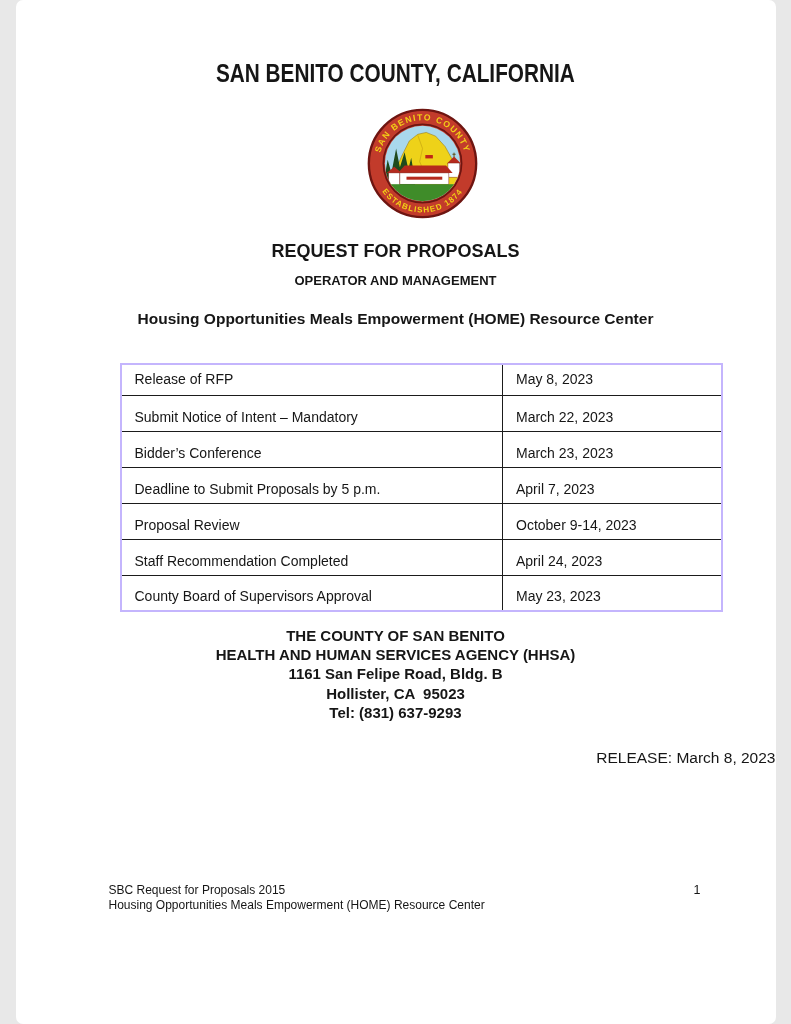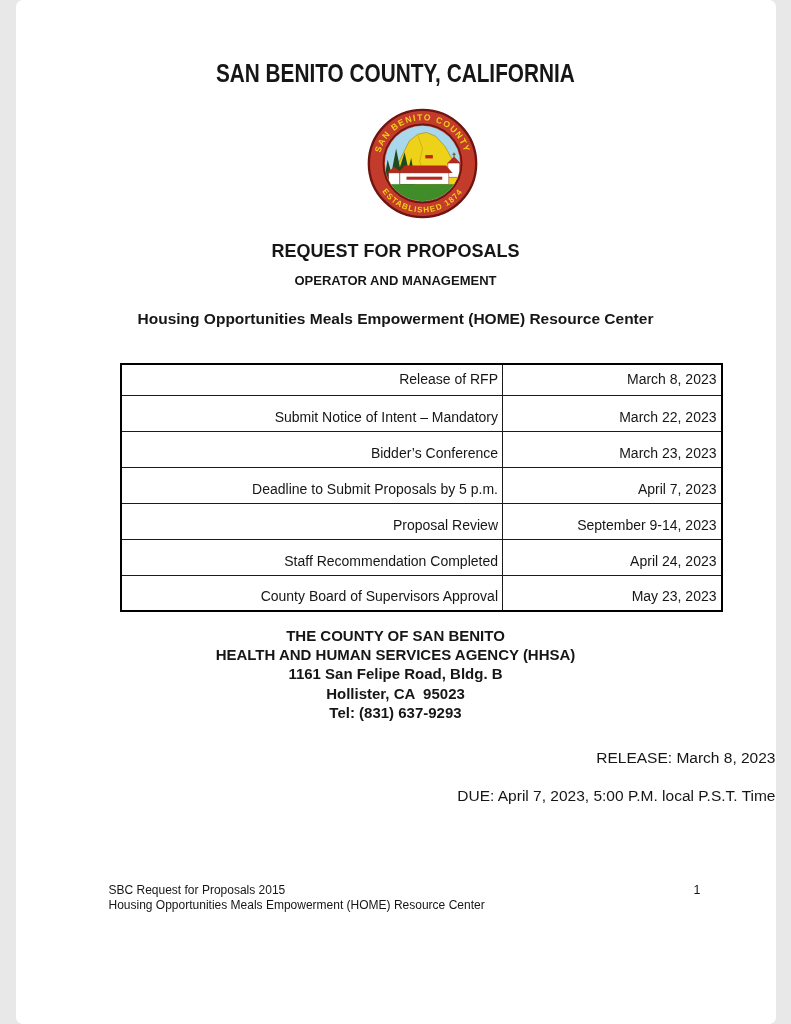--- a/index.html
+++ b/index.html
@@ -50,21 +50,21 @@
   .heading-3 { top: 310px; font-size: 15.5px; }
 
   table.schedule {
     position: absolute;
     top: 363px;
     left: 104px;
     width: 601px;
     border-collapse: collapse;
     table-layout: fixed;
   }
-  table.schedule { border: 2px solid #000000; text-align: right; }
+  table.schedule { border: 2px solid #c4b5fd; }
   table.schedule td {
     border: 1px solid #1b1b1b;
     font-size: 14px;
     vertical-align: bottom;
     padding: 0 4px 6px 13px;
     overflow: hidden;
     white-space: nowrap;
   }
   table.schedule tr { height: 36px; }
   table.schedule tr.first-row { height: 31px; }
@@ -164,37 +164,37 @@
   <div class="heading heading-3">Housing Opportunities Meals Empowerment (HOME) Resource Center</div>
 
   <table class="schedule">
     <colgroup>
       <col style="width:382px">
       <col style="width:219px">
     </colgroup>
     <tbody>
       <tr class="first-row">
         <td class="c-item">Release of RFP</td>
-        <td class="c-date">March 8, 2023</td>
+        <td class="c-date">May 8, 2023</td>
       </tr>
       <tr>
         <td class="c-item">Submit Notice of Intent – Mandatory</td>
         <td class="c-date">March 22, 2023</td>
       </tr>
       <tr>
         <td class="c-item">Bidder’s Conference</td>
         <td class="c-date">March 23, 2023</td>
       </tr>
       <tr>
         <td class="c-item">Deadline to Submit Proposals by 5 p.m.</td>
         <td class="c-date">April 7, 2023</td>
       </tr>
       <tr>
         <td class="c-item">Proposal Review</td>
-        <td class="c-date">September 9-14, 2023</td>
+        <td class="c-date">October 9-14, 2023</td>
       </tr>
       <tr>
         <td class="c-item">Staff Recommendation Completed</td>
         <td class="c-date">April 24, 2023</td>
       </tr>
       <tr>
         <td class="c-item">County Board of Supervisors Approval</td>
         <td class="c-date">May 23, 2023</td>
       </tr>
     </tbody>
@@ -202,21 +202,20 @@
 
   <div class="agency-block">
     <div class="agency-line">THE COUNTY OF SAN BENITO</div>
     <div class="agency-line">HEALTH AND HUMAN SERVICES AGENCY (HHSA)</div>
     <div class="agency-line">1161 San Felipe Road, Bldg. B</div>
     <div class="agency-line">Hollister, CA  95023</div>
     <div class="agency-line">Tel: (831) 637-9293</div>
   </div>
 
   <div class="release-line">RELEASE: March 8, 2023</div>
-  <div class="due-line">DUE: April 7, 2023, 5:00 P.M. local P.S.T. Time</div>
 
   <div class="footer">
     <div>SBC Request for Proposals 2015</div>
     <div>Housing Opportunities Meals Empowerment (HOME) Resource Center</div>
   </div>
   <div class="page-number">1</div>
 
 </div>
 
 </body></html>

